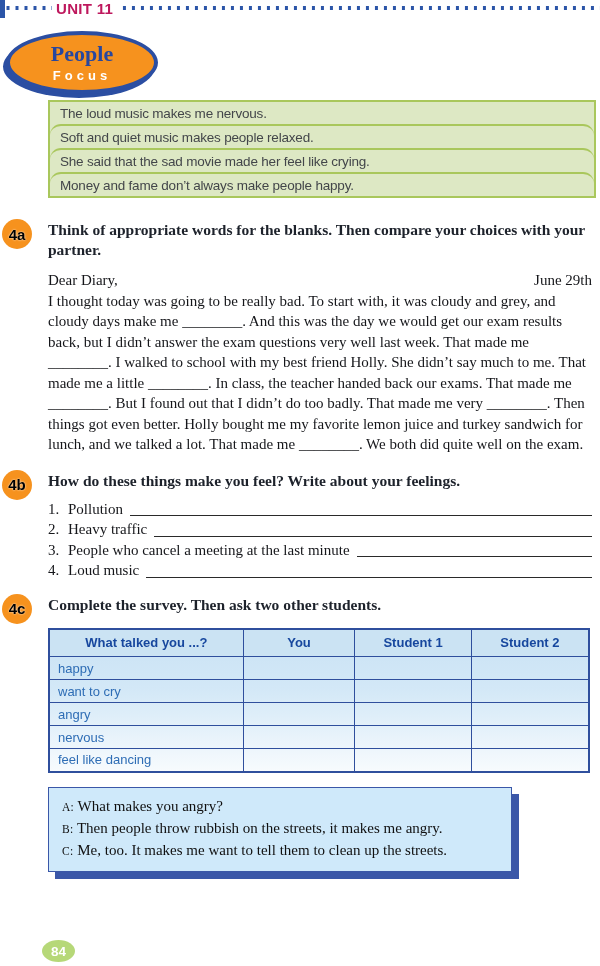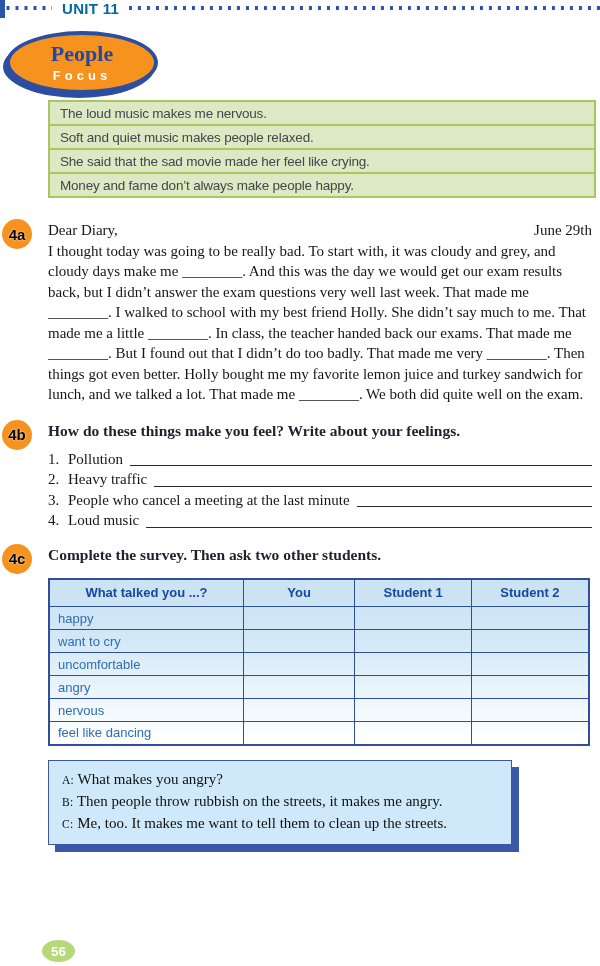--- a/index.html
+++ b/index.html
@@ -5,32 +5,32 @@
   * { margin:0; padding:0; box-sizing:border-box; }
   body { width:600px; height:966px; background:#ffffff; font-family:"Liberation Serif", serif; }
   .page { position:relative; width:600px; height:966px; background:#fff; overflow:hidden; }
 
   
   .edge-bar { position:absolute; left:0; top:0; width:5px; height:18px; background:#2b55a8; }
   .top-bar { display:flex; align-items:center; padding-top:2px; height:14px; }
   .dots { height:8px; background-image:radial-gradient(circle 2px at center, #2b55a8 98%, transparent); background-size:9px 8px; background-repeat:repeat-x; background-position:center; }
   .dots-left { width:52px; }
   .dots-right { flex:1; }
-  .unit-label { font-family:"Liberation Sans", sans-serif; font-weight:bold; font-size:15px; color:#0369a1; margin:0 10px; letter-spacing:0.3px; white-space:nowrap; }
+  .unit-label { font-family:"Liberation Sans", sans-serif; font-weight:bold; font-size:15px; color:#be185d; margin:0 4px; letter-spacing:0.3px; white-space:nowrap; }
 
   
   .gf-badge { position:absolute; left:6px; top:31px; width:152px; height:63px; background:#f6921e;
     border:4px solid #2b4ea2; border-radius:50%; display:flex; flex-direction:column; align-items:center;
     justify-content:center; box-shadow:-3px 4px 0 #2b4ea2; z-index:2; }
   .gf-line1 { font-family:"Liberation Serif", serif; font-weight:bold; font-size:22px; color:#27479f; line-height:1; }
   .gf-line2 { font-family:"Liberation Sans", sans-serif; font-weight:bold; font-size:13px; color:#ffffff; letter-spacing:4px; margin-top:3px; }
 
   
   .gf-box { margin:86px 4px 0 48px; border:2px solid #a9c75c; background:#dde8c4; }
-  .gf-row { padding:4px 10px 3px; font-family:"Liberation Sans", sans-serif; font-size:13.5px; color:#43464a; letter-spacing:-0.2px; }
+  .gf-row { padding:4px 10px 3px; font-family:"Liberation Sans", sans-serif; font-size:13.5px; color:#43464a; letter-spacing:-0.2px;border-radius:11px; }
   .gf-row + .gf-row { border-top:2px solid #a9c75c; }
 
   
   .section { position:relative; margin-left:48px; margin-right:8px; }
   .num-badge { position:absolute; left:-46px; top:-1px; width:30px; height:30px; border-radius:50%;
     background:#f6921e; display:flex; align-items:center; justify-content:center;
     font-family:"Liberation Sans", sans-serif; font-weight:bold; font-size:15px; color:#000000;
     text-shadow:0 0 2px #fff; }
   .sec-heading { font-family:"Liberation Serif", serif; font-weight:bold; font-size:15.5px; line-height:20px; color:#1d222b; max-width:548px; }
 
@@ -92,20 +92,21 @@
 
   <div class="gf-box">
     <div class="gf-row">The loud music makes me nervous.</div>
     <div class="gf-row">Soft and quiet music makes people relaxed.</div>
     <div class="gf-row">She said that the sad movie made her feel like crying.</div>
     <div class="gf-row">Money and fame don’t always make people happy.</div>
   </div>
 
   <div class="section sec-4a">
     <div class="num-badge">4a</div>
+    <div class="sec-heading">Think of appropriate words for the blanks. Then compare your choices with your partner.</div>
     <div class="diary">
       <div class="diary-head">
         <span>Dear Diary,</span>
         <span>June 29th</span>
       </div>
       <div class="diary-body">I thought today was going to be really bad. To start with, it was cloudy and grey, and cloudy days make me ________. And this was the day we would get our exam results back, but I didn’t answer the exam questions very well last week. That made me ________. I walked to school with my best friend Holly. She didn’t say much to me. That made me a little ________. In class, the teacher handed back our exams. That made me ________. But I found out that I didn’t do too badly. That made me very ________. Then things got even better. Holly bought me my favorite lemon juice and turkey sandwich for lunch, and we talked a lot. That made me ________. We both did quite well on the exam.</div>
     </div>
   </div>
 
   <div class="section sec-4b">
@@ -155,26 +156,20 @@
           <td></td>
           <td></td>
         </tr>
         <tr>
           <td class="lbl">want to cry</td>
           <td></td>
           <td></td>
           <td></td>
         </tr>
         <tr>
-          <td class="lbl">uncomfortable</td>
-          <td></td>
-          <td></td>
-          <td></td>
-        </tr>
-        <tr>
           <td class="lbl">angry</td>
           <td></td>
           <td></td>
           <td></td>
         </tr>
         <tr>
           <td class="lbl">nervous</td>
           <td></td>
           <td></td>
           <td></td>
@@ -197,15 +192,15 @@
         <span class="dlg-speaker">B:</span>
         <span>Then people throw rubbish on the streets, it makes me angry.</span>
       </div>
       <div class="dlg-line">
         <span class="dlg-speaker">C:</span>
         <span>Me, too. It makes me want to tell them to clean up the streets.</span>
       </div>
     </div>
   </div>
 
-  <div class="page-badge">56</div>
+  <div class="page-badge">84</div>
 
 </div>
 
 </body></html>

